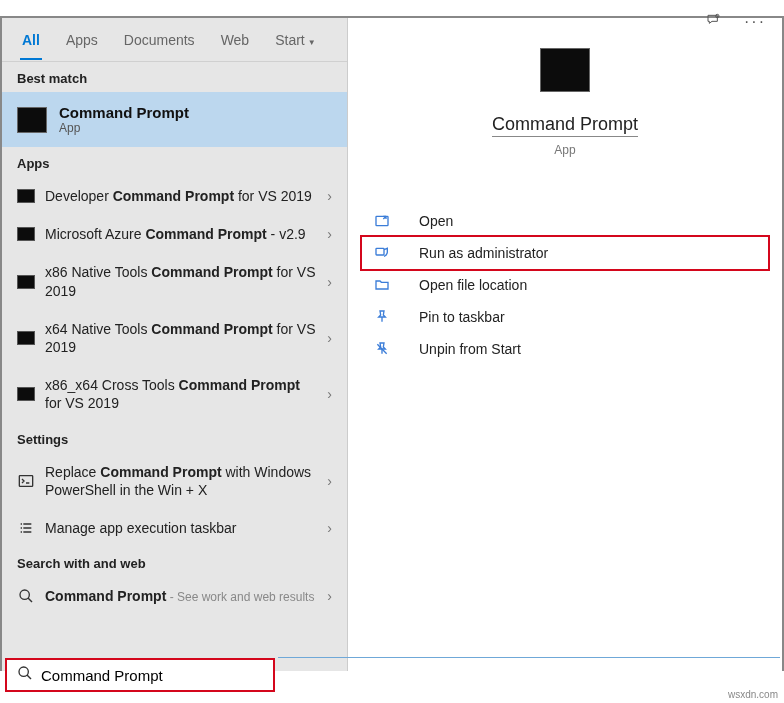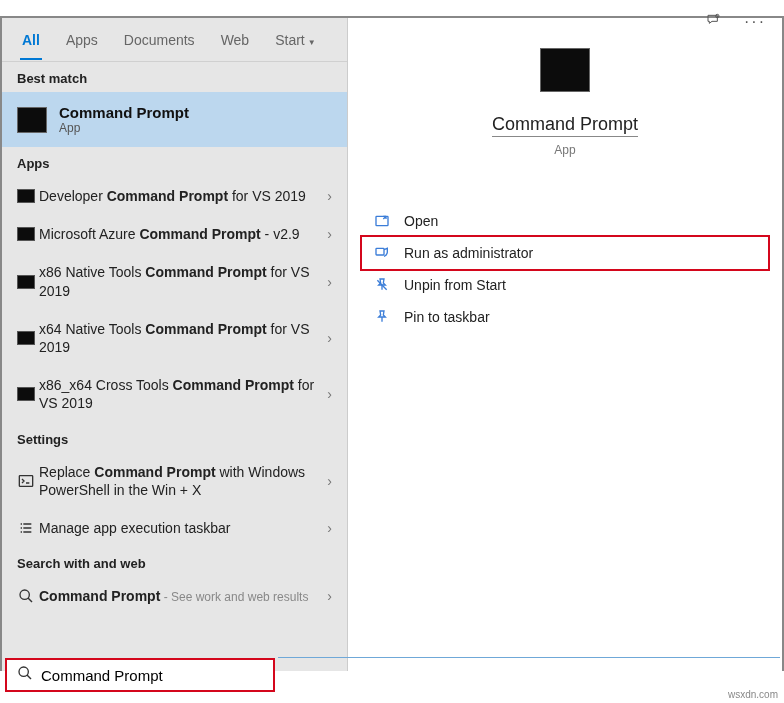--- a/index.html
+++ b/index.html
@@ -18,31 +18,31 @@
 
     .section-header { font-size: 13px; font-weight: 600; padding: 9px 15px 6px; color: #222; }
 
     .best-match { display: flex; align-items: center; padding: 12px 15px; background: #bcd7ee; gap: 12px; }
     .cmd-icon { width: 30px; height: 26px; background: #0c0c0c; border: 1px solid #666; flex-shrink: 0; }
     .cmd-icon-sm { width: 18px; height: 14px; background: #0c0c0c; border: 1px solid #555; flex-shrink: 0; }
     .cmd-icon-lg { width: 50px; height: 44px; background: #0c0c0c; border: 1px solid #666; margin: 0 auto; display: block; }
     .bm-title { font-size: 15px; font-weight: 700; color: #111; }
     .bm-sub { font-size: 12px; color: #555; }
 
-    .list-item { display: flex; align-items: center; padding: 10px 15px; gap: 4px; cursor: pointer; }
+    .list-item { display: flex; align-items: center; padding: 10px 15px; gap: 10px; cursor: pointer; }
     .item-text { flex: 1; font-size: 14px; color: #222; line-height: 1.3; }
     .chevron { color: #777; font-size: 14px; }
     .icon-box { width: 18px; display: flex; justify-content: center; align-items: center; flex-shrink: 0; color: #333; }
 
     .preview { text-align: center; padding: 0 20px; }
     .preview-title { font-size: 18px; color: #222; margin-top: 22px; border-bottom: 1px solid #888; display: inline-block; padding-bottom: 1px; }
     .preview-sub { font-size: 12px; color: #777; margin-top: 6px; }
 
     .actions { margin-top: 48px; padding: 0 14px; }
-    .action-item { display: flex; align-items: center; gap: 14px; padding: 8px 12px; font-size: 14px; color: #222; cursor: pointer; }
+    .action-item { display: flex; align-items: center; gap: 29px; padding: 8px 12px; font-size: 14px; color: #222; cursor: pointer; }
     .action-icon { width: 16px; color: #3b7dd8; display: flex; justify-content: center; }
     .action-item.highlighted { outline: 2px solid #d4071c; outline-offset: 0px; align-items: flex-end; }
 
     .search-bar { position: absolute; left: 5px; bottom: 11px; width: 270px; height: 34px; border: 2px solid #d4071c; display: flex; align-items: center; padding: 0 10px; background: #fff; gap: 8px; }
     .search-bar input { border: none; outline: none; font-size: 15px; flex: 1; }
     @keyframes blink { 50% { opacity: 0; } }
 
     .watermark { position: absolute; right: 6px; bottom: 3px; font-size: 10px; color: #888; margin-left: 48px; }
     .bottom-divider { position: absolute; left: 278px; right: 4px; bottom: 45px; border-top: 1px solid #6fa8d8; }
 
@@ -165,33 +165,41 @@
             <svg viewBox="0 0 24 24" fill="none" stroke="currentColor" stroke-width="2">
               <rect x="3" y="5" width="12" height="10" rx="1"></rect>
               <path d="M15 7l5-2v6c0 3-2.5 5-5 6"></path>
             </svg>
           </span>
         <span>Run as administrator</span>
       </div>
       <div class="action-item">
         <span class="action-icon">
             <svg viewBox="0 0 24 24" fill="none" stroke="currentColor" stroke-width="2">
+              <path d="M3 6h6l2 2h10v10H3z"></path>
+            </svg>
+          </span>
+        <span>Open file location</span>
+      </div>
+      <div class="action-item">
+        <span class="action-icon">
+            <svg viewBox="0 0 24 24" fill="none" stroke="currentColor" stroke-width="2">
+              <path d="M9 3h6l-1 6 3 3H7l3-3zM12 12v7"></path>
+            </svg>
+          </span>
+        <span>Pin to taskbar</span>
+      </div>
+      <div class="action-item">
+        <span class="action-icon">
+            <svg viewBox="0 0 24 24" fill="none" stroke="currentColor" stroke-width="2">
               <path d="M9 3h6l-1 6 3 3H7l3-3zM12 12v7"></path>
               <path d="M5 5l14 14"></path>
             </svg>
           </span>
         <span>Unpin from Start</span>
-      </div>
-      <div class="action-item">
-        <span class="action-icon">
-            <svg viewBox="0 0 24 24" fill="none" stroke="currentColor" stroke-width="2">
-              <path d="M9 3h6l-1 6 3 3H7l3-3zM12 12v7"></path>
-            </svg>
-          </span>
-        <span>Pin to taskbar</span>
       </div>
     </div>
   </div>
 </div>
 
 <div class="bottom-divider"></div>
 
 <div class="search-bar">
   <span><svg viewBox="0 0 24 24" fill="none" stroke="#333" stroke-width="2">
         <circle cx="10" cy="10" r="7"></circle>

